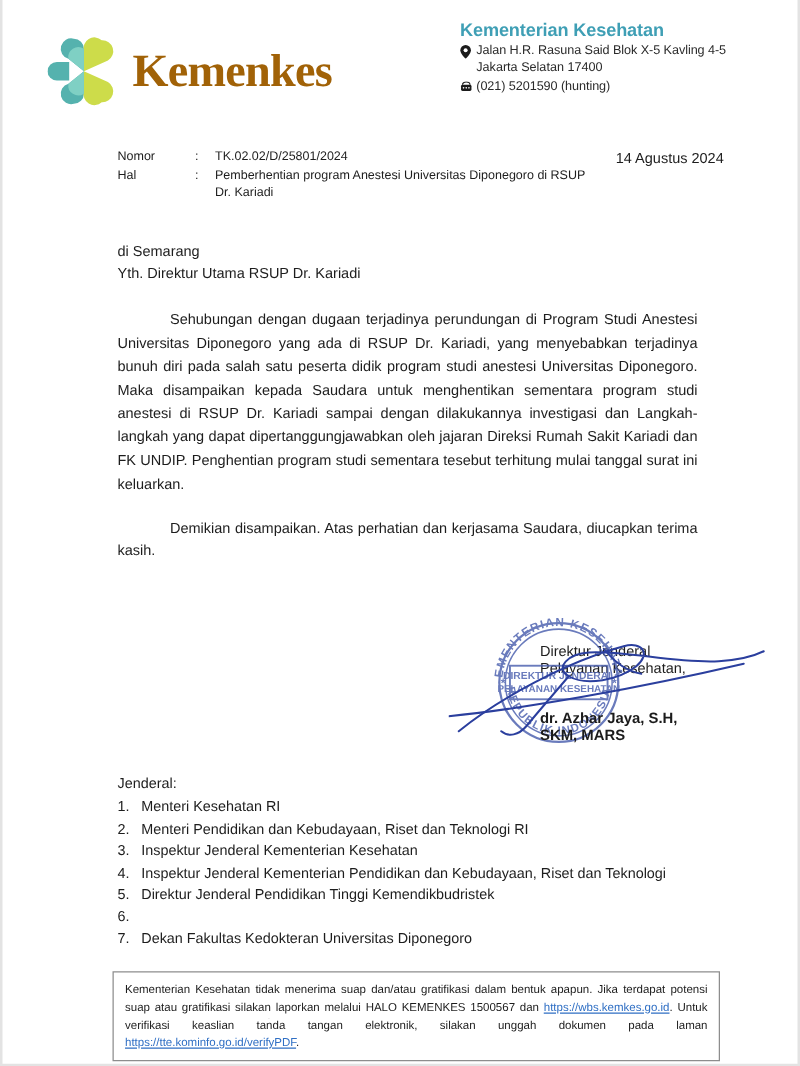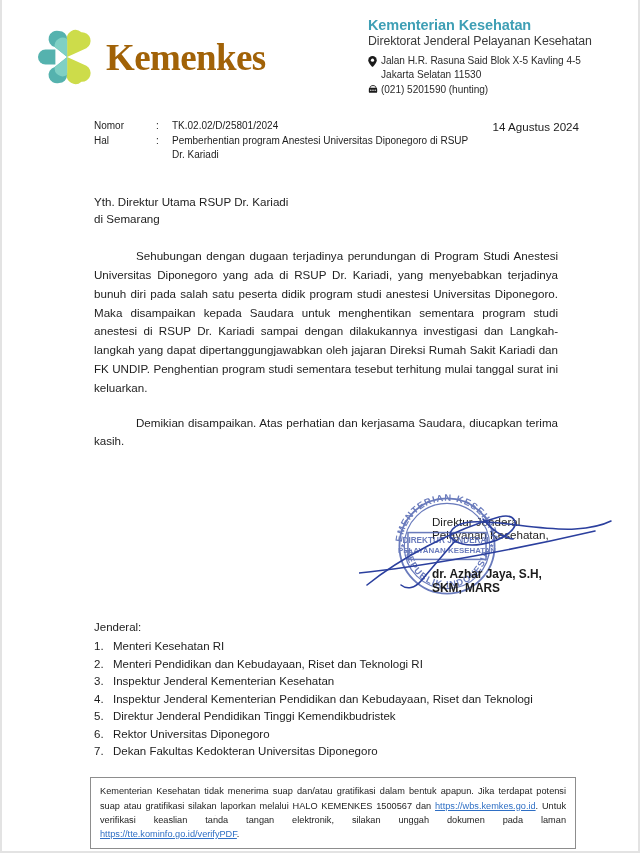--- a/index.html
+++ b/index.html
@@ -253,32 +253,31 @@
 
           <path d="M47 50 l-20 -16 a13 13 0 0 1 20 -13 z" fill="#7fd0c4"></path>
           <path d="M47 50 l-20 16 a13 13 0 0 0 20 13 z" fill="#7fd0c4"></path>
         </svg>
       </div>
       <div class="wordmark">Kemenkes</div>
     </div>
 
     <div class="org-block">
       <div class="org-title">Kementerian Kesehatan</div>
-      <div class="org-sub">Direktorat Jenderal Pelayanan Kesehatan</div>
 
       <div class="contact-row">
         <span class="contact-ico">
           <svg width="9" height="11" viewBox="0 0 10 13">
               <path d="M5 0a5 5 0 0 0-5 5c0 3.6 5 8 5 8s5-4.4 5-8a5 5 0 0 0-5-5z" fill="#1b1b1b"></path>
               <circle cx="5" cy="5" r="1.9" fill="#ffffff"></circle>
             </svg>
         </span>
         <span>Jalan H.R. Rasuna Said Blok X-5 Kavling 4-5</span>
       </div>
-      <div class="contact-plain">Jakarta Selatan 11530</div>
+      <div class="contact-plain">Jakarta Selatan 17400</div>
 
       <div class="contact-row">
         <span class="contact-ico">
           <svg width="10" height="10" viewBox="0 0 12 12">
               <rect x="1" y="3.4" width="10" height="6" rx="1.4" fill="#1b1b1b"></rect>
               <path d="M2.4 3.4 C2.4 1.6 3.9 0.7 6 0.7 S9.6 1.6 9.6 3.4" stroke="#1b1b1b" stroke-width="1.1" fill="none"></path>
               <circle cx="3.4" cy="6.3" r="0.8" fill="#ffffff"></circle>
               <circle cx="6" cy="6.3" r="0.8" fill="#ffffff"></circle>
               <circle cx="8.6" cy="6.3" r="0.8" fill="#ffffff"></circle>
             </svg>
@@ -301,22 +300,22 @@
         <td class="ref-label">Hal</td>
         <td class="ref-colon">:</td>
         <td class="ref-val">Pemberhentian program Anestesi Universitas Diponegoro di RSUP Dr. Kariadi</td>
       </tr>
     </tbody>
       </table>
     <div class="letter-date">14 Agustus 2024</div>
   </div>
 
   <div class="addressee">
+    <div>di Semarang</div>
     <div>Yth. Direktur Utama RSUP Dr. Kariadi</div>
-    <div>di Semarang</div>
   </div>
 
   <div class="body-area">
     <p class="para">Sehubungan dengan dugaan terjadinya perundungan di Program Studi Anestesi Universitas Diponegoro yang ada di RSUP Dr. Kariadi, yang menyebabkan terjadinya bunuh diri pada salah satu peserta didik program studi anestesi Universitas Diponegoro. Maka disampaikan kepada Saudara untuk menghentikan sementara program studi anestesi di RSUP Dr. Kariadi sampai dengan dilakukannya investigasi dan Langkah-langkah yang dapat dipertanggungjawabkan oleh jajaran Direksi Rumah Sakit Kariadi dan FK UNDIP. Penghentian program studi sementara tesebut terhitung mulai tanggal surat ini keluarkan.</p>
     <p class="para">Demikian disampaikan. Atas perhatian dan kerjasama Saudara, diucapkan terima kasih.</p>
 
     <div class="sig-area">
       <div class="sig-title">Direktur Jenderal Pelayanan Kesehatan,</div>
 
       <div class="stamp">
@@ -374,21 +373,20 @@
       <li>
         <span class="cc-num">4.</span>
         <span>Inspektur Jenderal Kementerian Pendidikan dan Kebudayaan, Riset dan Teknologi</span>
       </li>
       <li>
         <span class="cc-num">5.</span>
         <span>Direktur Jenderal Pendidikan Tinggi Kemendikbudristek</span>
       </li>
       <li>
         <span class="cc-num">6.</span>
-        <span>Rektor Universitas Diponegoro</span>
       </li>
       <li>
         <span class="cc-num">7.</span>
         <span>Dekan Fakultas Kedokteran Universitas Diponegoro</span>
       </li>
     </ul>
   </div>
 
   <div class="disclaimer-wrap">
     <div class="disclaimer">

